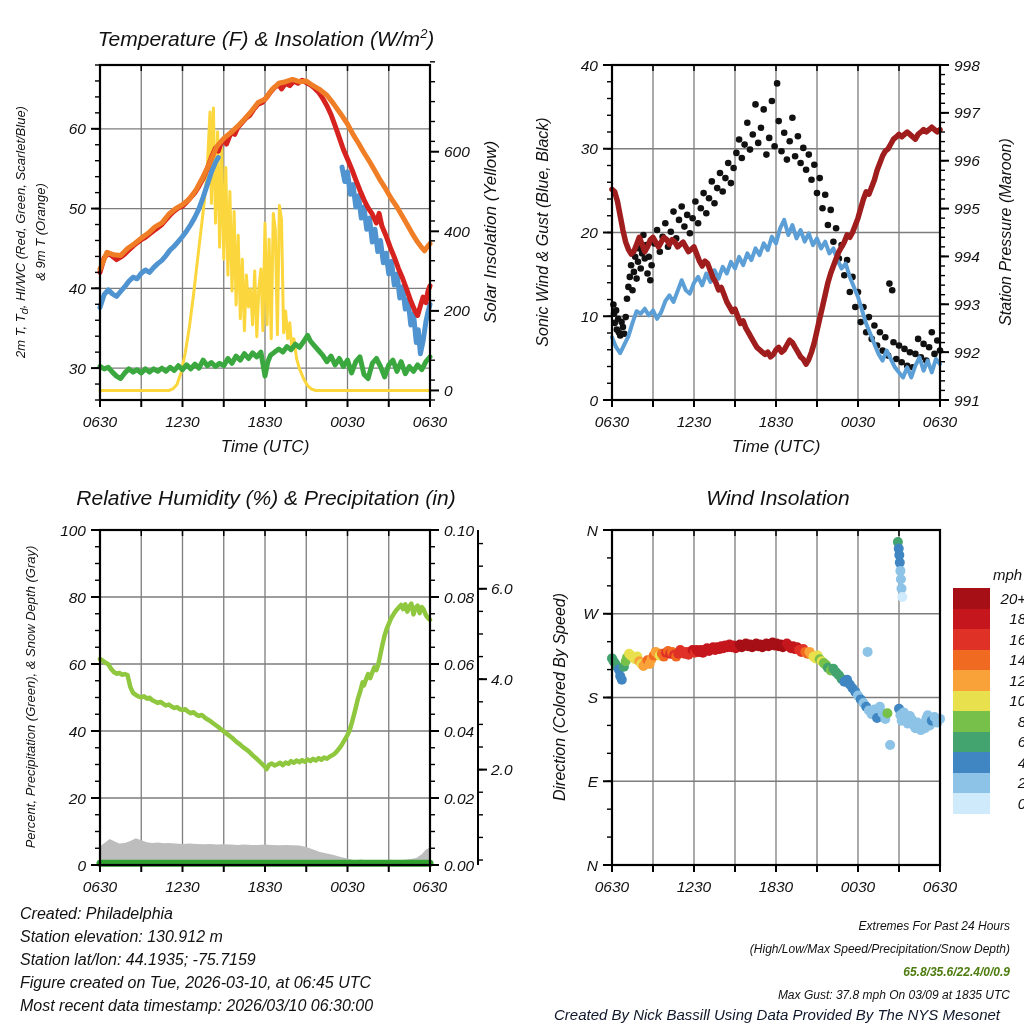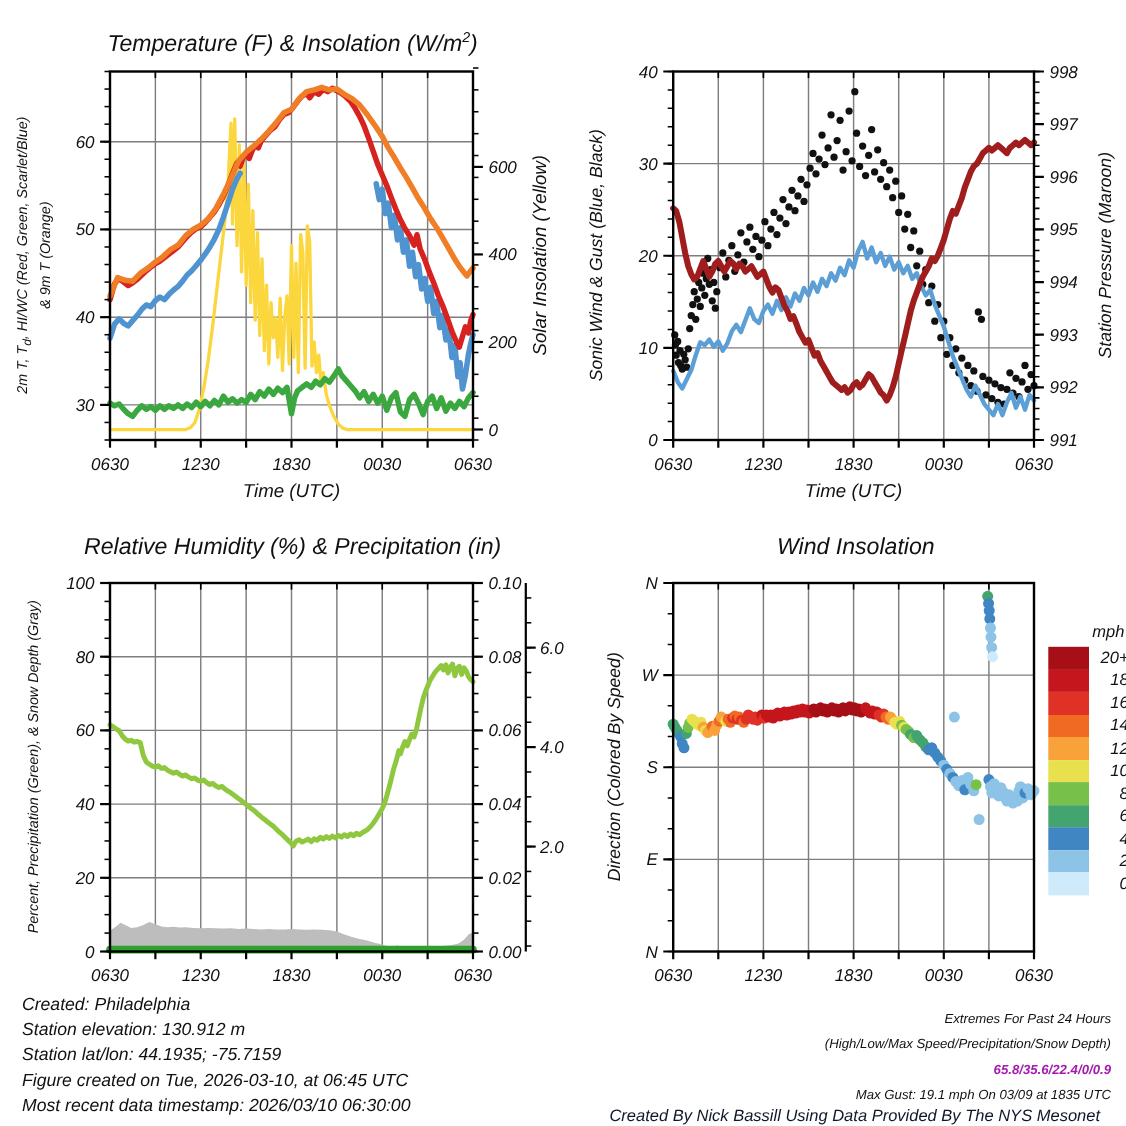--- a/index.html
+++ b/index.html
@@ -822,18 +822,18 @@
   <div id="footer-left">
     <div>Created: Philadelphia</div>
     <div>Station elevation: 130.912 m</div>
     <div>Station lat/lon: 44.1935; -75.7159</div>
     <div>Figure created on Tue, 2026-03-10, at 06:45 UTC</div>
     <div>Most recent data timestamp: 2026/03/10 06:30:00</div>
   </div>
   <div id="footer-right">
     <div>Extremes For Past 24 Hours</div>
     <div>(High/Low/Max Speed/Precipitation/Snow Depth)</div>
-    <div class="red" id="extremes-values" style="color: #a21caf;">65.8/35.6/22.4/0/0.9</div>
-    <div>Max Gust: 19.1 mph On 03/09 at 1835 UTC</div>
+    <div class="red" id="extremes-values" style="color: #4d7c0f;">65.8/35.6/22.4/0/0.9</div>
+    <div>Max Gust: 37.8 mph On 03/09 at 1835 UTC</div>
   </div>
   <div id="credit">Created By Nick Bassill Using Data Provided By The NYS Mesonet</div>
 
 </div>
 
 </body></html>

